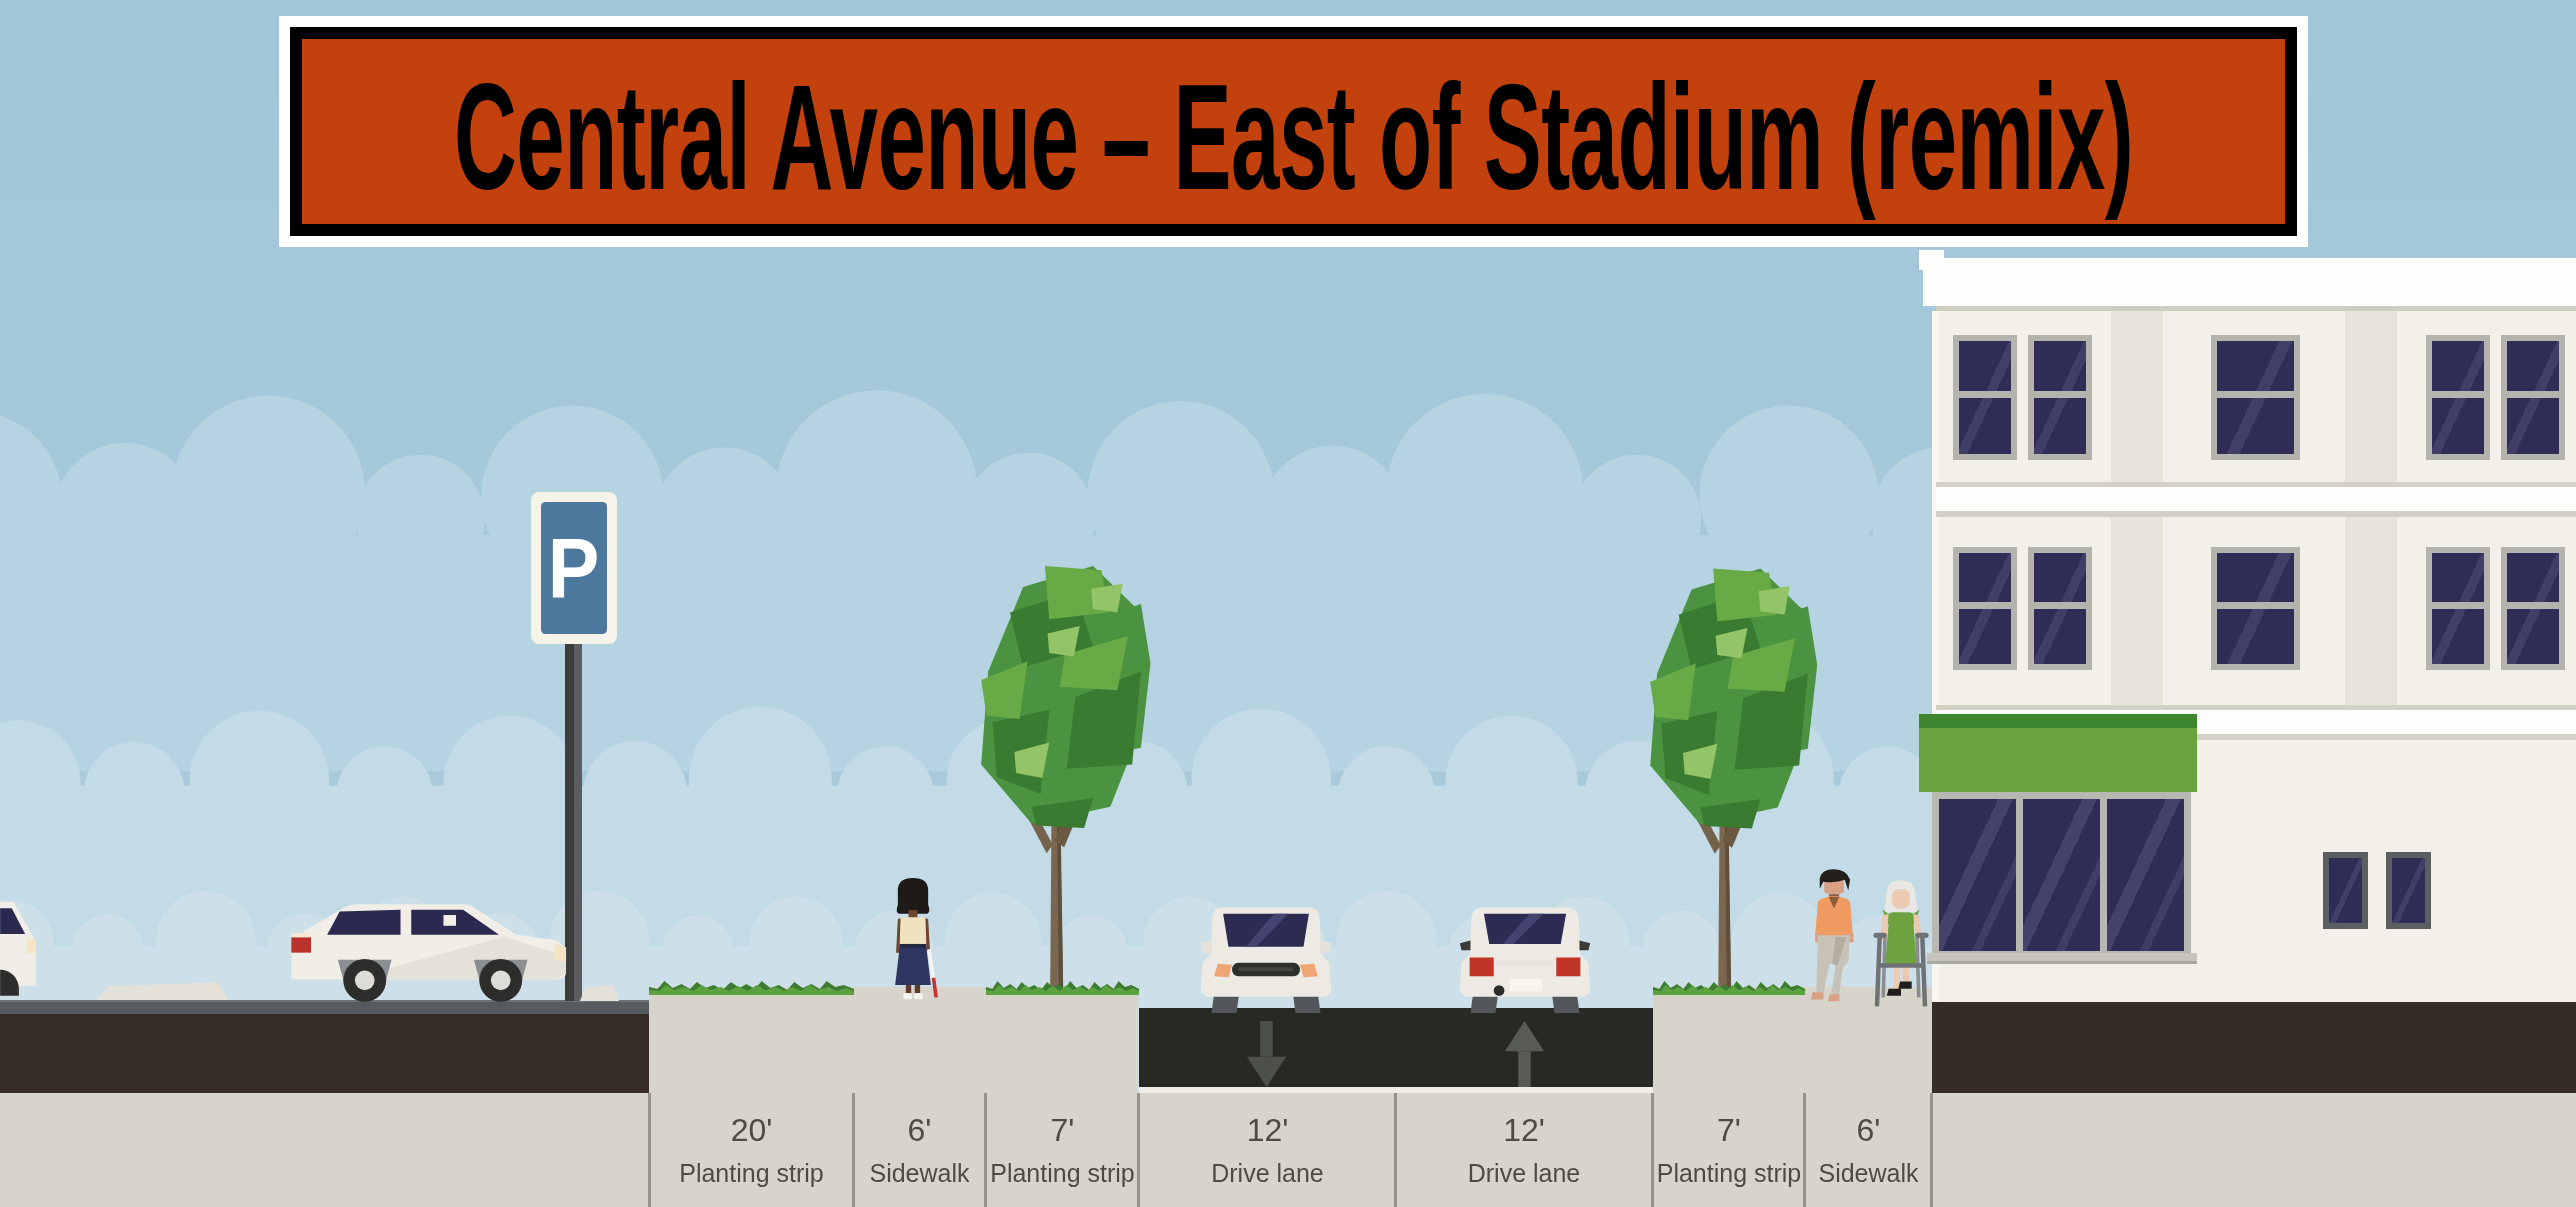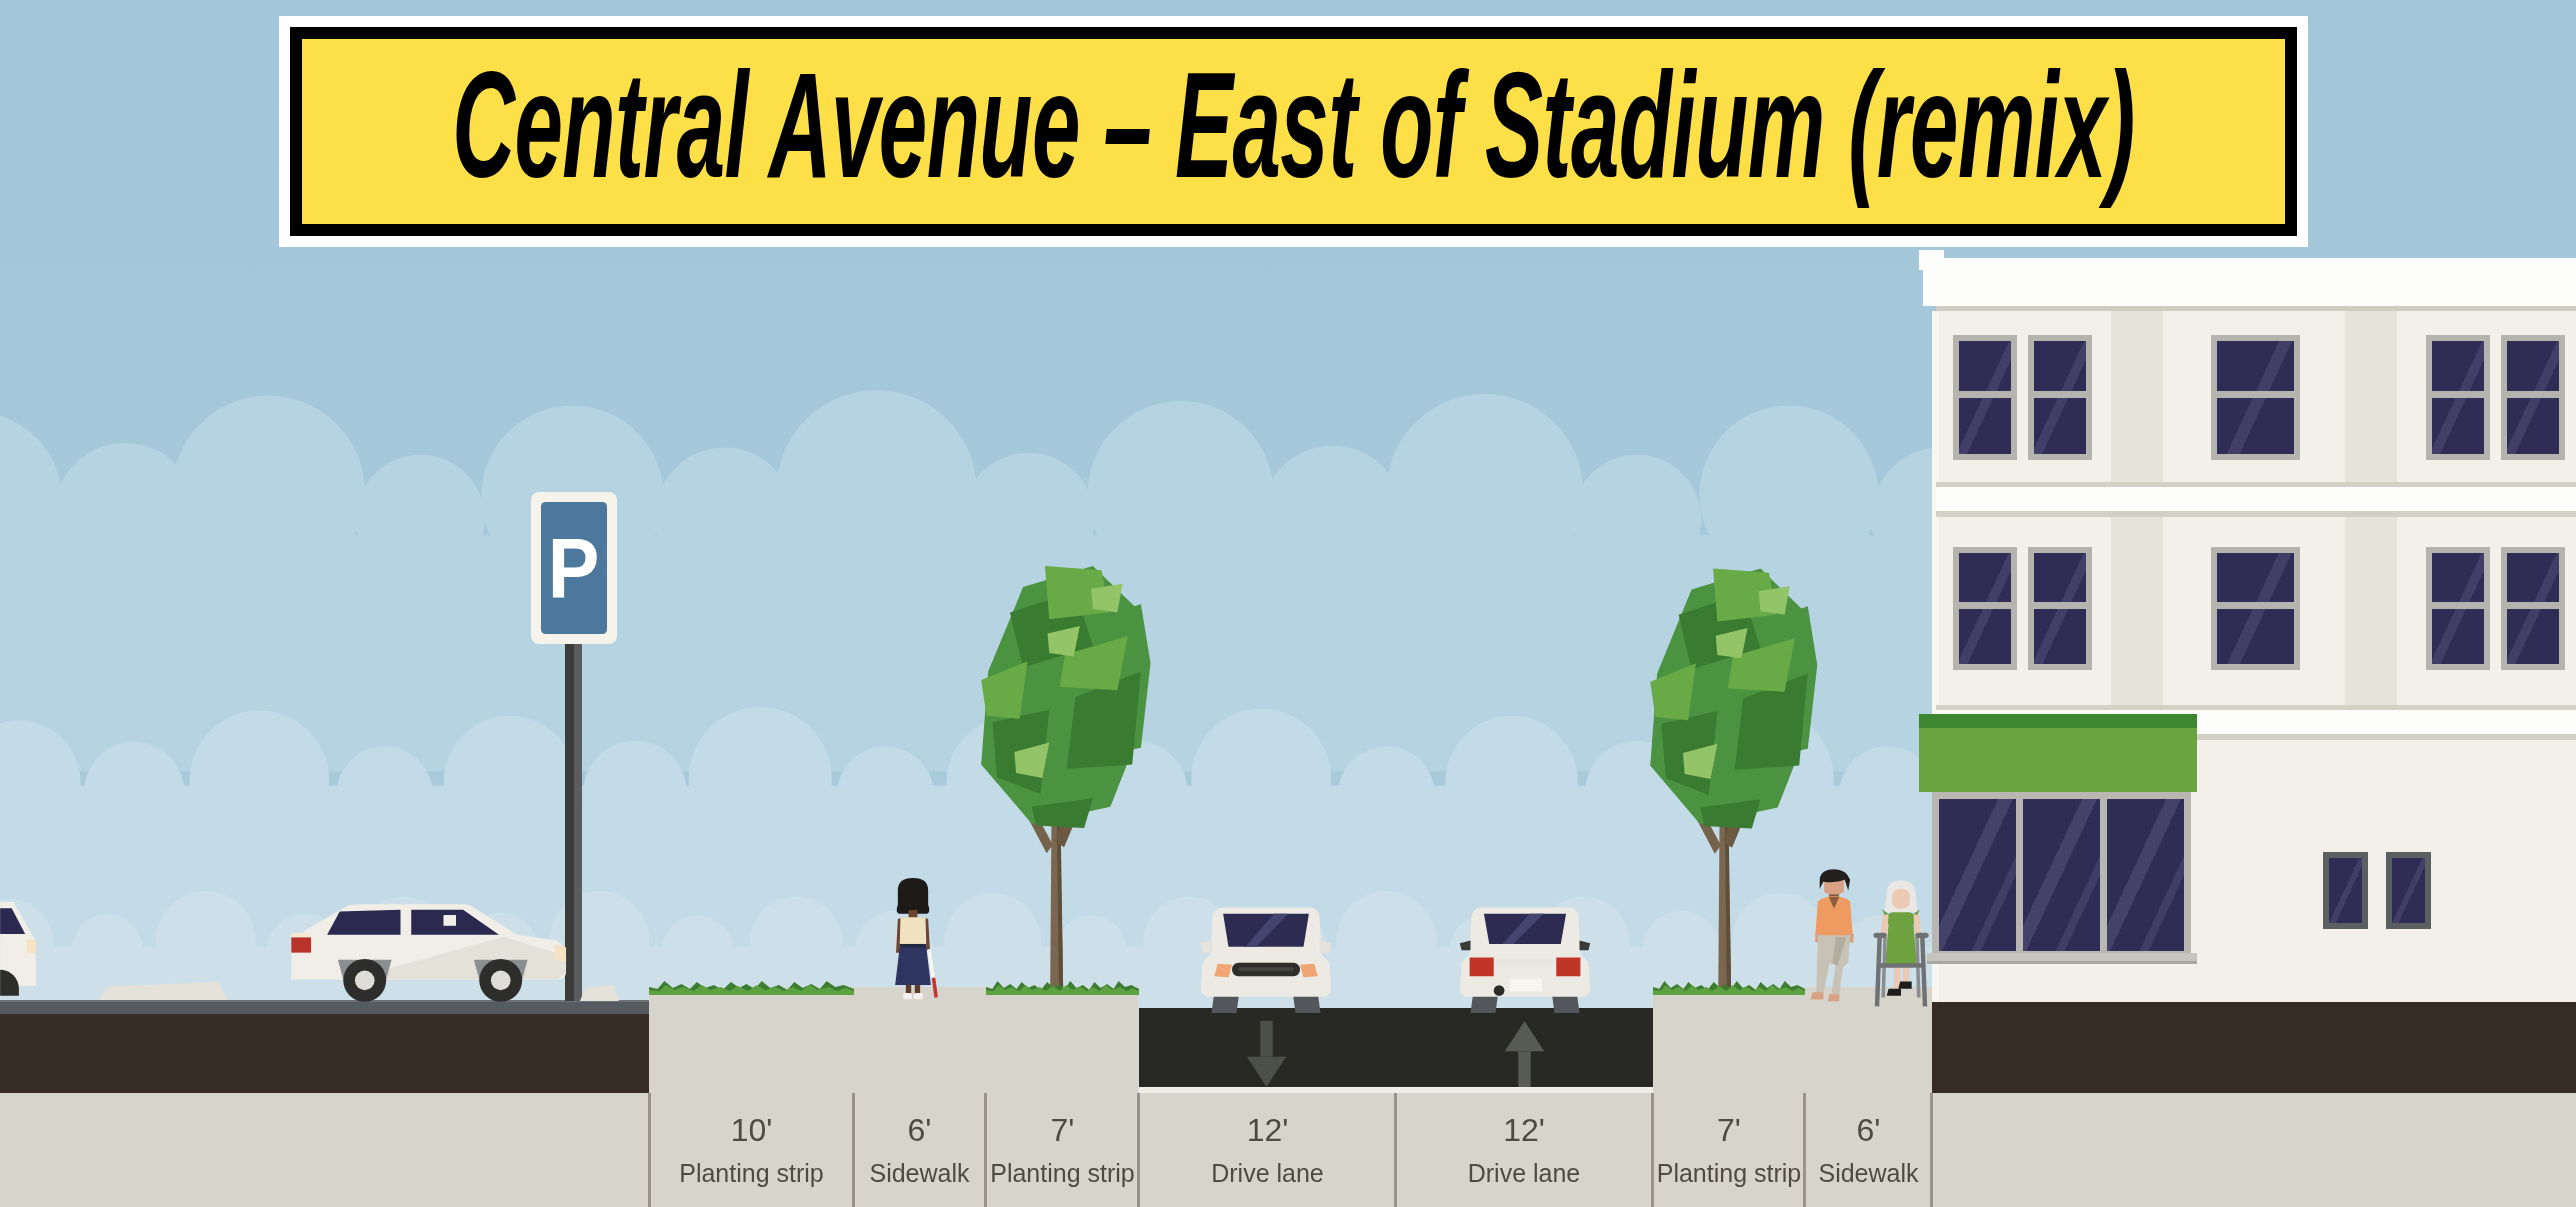--- a/index.html
+++ b/index.html
@@ -8,22 +8,22 @@
   #stage *{box-sizing:border-box;}
   .abs{position:absolute;}
 
   
   .sky{left:0;top:0;width:2576px;height:1208px;
        background:linear-gradient(#a2c6d9 0%,#a6c9db 55%,#b0cdda 100%);}
   svg.layer{position:absolute;left:0;top:0;pointer-events:none;}
 
   
   .title-wrap{left:279px;top:16px;width:2029px;height:231px;background:#ffffff;padding:10.7px;}
-  .title-inner{width:100%;height:100%;border:12.5px solid #000;background:#fde047;
-               display:flex;align-items:flex-start;justify-content:center;overflow:hidden;font-style:italic;}
+  .title-inner{width:100%;height:100%;border:12.5px solid #000;background:#c2410c;
+               display:flex;align-items:flex-end;justify-content:center;overflow:hidden;}
   .title-text{font-size:150px;font-weight:bold;color:#000;white-space:nowrap;
               transform:scaleX(0.58);letter-spacing:-0.9px;}
 
   
   .ruler-bg{left:0;top:1093px;width:2576px;height:114px;background:#d7d4cb;}
   .col-gray{top:987px;height:106px;background:#d7d4cb;}
   .parking-surface{left:0;top:1000px;width:649px;height:14.3px;background:#565b5f;
                    border-top:2.7px solid #6e7377;}
   .underground-left{left:0;top:1014px;width:649px;height:79px;background:#372d26;}
   .underground-right{left:1932px;top:1002px;width:644px;height:91px;background:#352c24;}
@@ -413,21 +413,21 @@
   <div class="abs sep" style="left:648px;"></div>
   <div class="abs sep" style="left:852px;"></div>
   <div class="abs sep" style="left:984px;"></div>
   <div class="abs sep" style="left:1137px;"></div>
   <div class="abs sep" style="left:1394px;"></div>
   <div class="abs sep" style="left:1651px;"></div>
   <div class="abs sep" style="left:1803px;"></div>
   <div class="abs sep" style="left:1930px;"></div>
 
   <div class="abs cell" style="left:649px;width:205px;">
-    <div class="w">10'</div>
+    <div class="w">20'</div>
     <div class="n">Planting strip</div>
   </div>
   <div class="abs cell" style="left:854px;width:131px;">
     <div class="w">6'</div>
     <div class="n">Sidewalk</div>
   </div>
   <div class="abs cell" style="left:986px;width:153px;">
     <div class="w">7'</div>
     <div class="n">Planting strip</div>
   </div>

